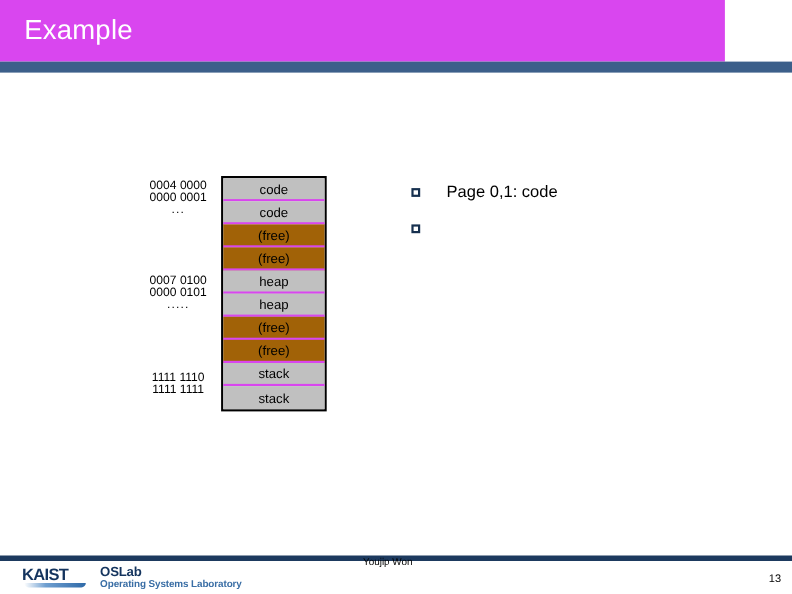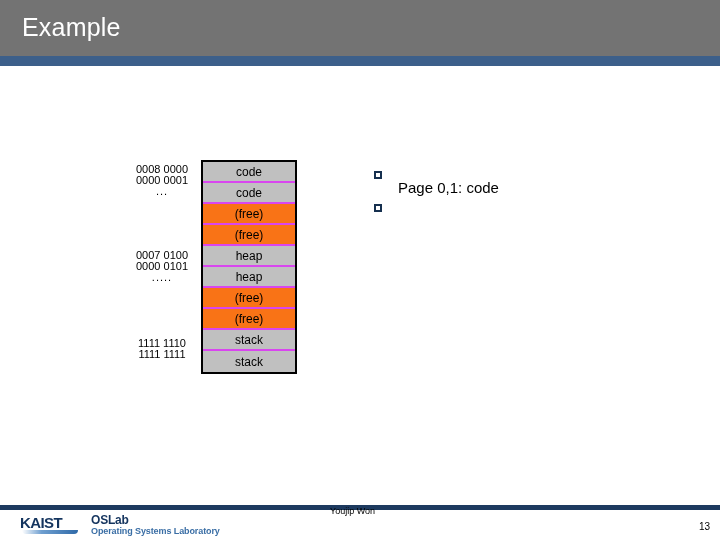--- a/index.html
+++ b/index.html
@@ -12,23 +12,23 @@
     background: #ffffff;
     font-family: "Liberation Sans", sans-serif;
     position: relative;
     overflow: hidden;
   }
 
   
   .slide-header {
     position: absolute;
     left: 0; top: 0;
-    width: 720px;
+    width: 659px;
     height: 56px;
-    background: #737373;
+    background: #d946ef;
   }
   .slide-title {
     position: absolute;
     left: 22px;
     top: 13px;
     font-size: 25px;
     color: #ffffff;
     letter-spacing: 0.2px;
     white-space: nowrap;
   }
@@ -61,21 +61,21 @@
     align-items: center;
     justify-content: center;
     font-size: 12px;
     color: #000000;
     box-sizing: border-box;
   }
   .mem-row:last-child {
     border-bottom: none;
   }
   .mem-row.filled { background: #c0c0c0; }
-  .mem-row.free   { background: #f97316; }
+  .mem-row.free   { background: #a16207; }
 
   
   .addr-group {
     position: absolute;
     left: 0;
     width: 68px;
     text-align: center;
     font-size: 11px;
     color: #000000;
     line-height: 1.02;
@@ -86,21 +86,20 @@
   
   .bullets {
     position: absolute;
     left: 374px;
     top: 166px;
   }
   .bullet-item {
     display: flex;
     align-items: flex-start;
     height: 33px;
-    flex-direction: column;
   }
   .bullet-marker {
     width: 8px;
     height: 8px;
     border: 2px solid #16304f;
     background: #ffffff;
     box-sizing: border-box;
     margin-top: 5px;
     flex: 0 0 auto;
   }
@@ -216,21 +215,21 @@
       </div>
       <div class="mem-row filled">
         <span>stack</span>
       </div>
       <div class="mem-row filled">
         <span>stack</span>
       </div>
     </div>
   <div id="addr-groups">
       <div class="addr-group" style="top: 4px;">
-        <div class="addr-line">0008 0000</div>
+        <div class="addr-line">0004 0000</div>
         <div class="addr-line">0000 0001</div>
         <div class="addr-line addr-dots">...</div>
       </div>
       <div class="addr-group" style="top: 90px;">
         <div class="addr-line">0007 0100</div>
         <div class="addr-line">0000 0101</div>
         <div class="addr-line addr-dots">.....</div>
       </div>
       <div class="addr-group" style="top: 178px;">
         <div class="addr-line">1111 1110</div>

